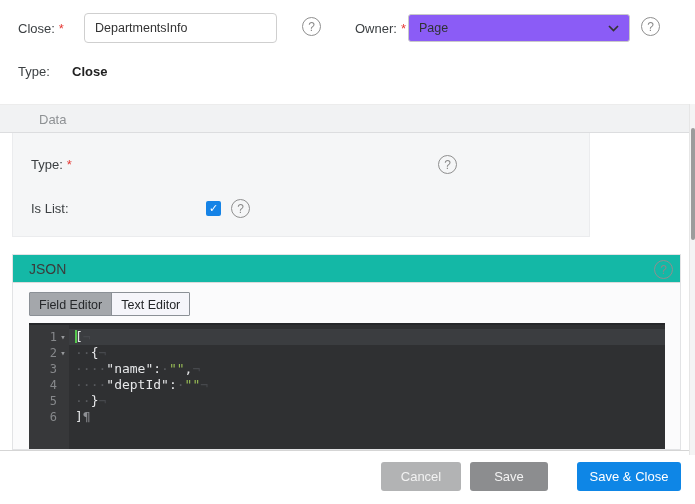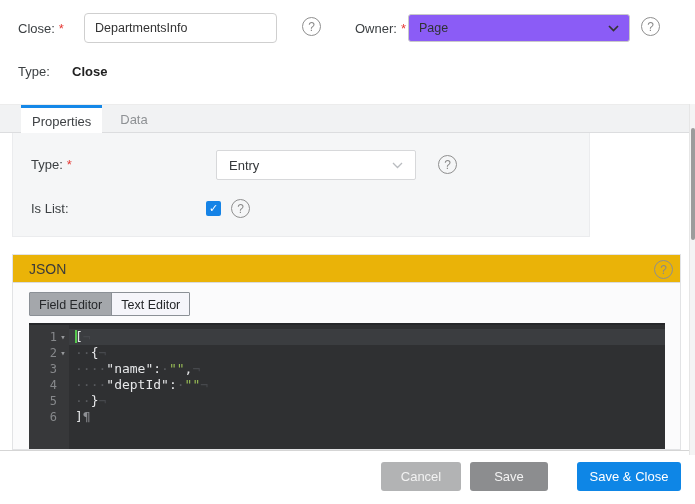--- a/index.html
+++ b/index.html
@@ -61,21 +61,21 @@
     background:#1583e6; border-radius:2px; color:#fff; font-size:11px;
     display:flex; align-items:center; justify-content:center; cursor:pointer;
   }
 
   
   .json-panel {
     position:absolute; left:12px; top:254px; width:669px; height:196px;
     background:#fbfbfc; border:1px solid #e2e3e5;
   }
   .json-header {
-    height:28px; background:#eab308; border-bottom:1px solid #dadbdc;
+    height:28px; background:#14b8a6; border-bottom:1px solid #dadbdc;
     display:flex; align-items:center; padding-left:16px;
     font-size:14px; color:#3b3b3b;
   }
   .json-help { top:5px; right:7px; left:auto; }
 
   .toggle {
     position:absolute; left:16px; top:37px; height:24px; display:flex;
     border:1px solid #8b9096; border-radius:1px; overflow:hidden; font-size:12.5px;
   }
   .seg { height:100%; display:flex; align-items:center; padding:12px 9px; cursor:pointer;
@@ -136,33 +136,26 @@
       <path d="M1 1l4.5 4.5L10 1" stroke="#333" stroke-width="1.7" fill="none"></path>
     </svg>
 </div>
 <div class="help-icon" style="left:641px; top:17px;">?</div>
 
 <div class="abs label" style="left:18px; top:64px;">Type:</div>
 <div class="abs bold-val" style="left:72px; top:64px;">Close</div>
 
 <div class="tab-strip">
     <div style="display:flex;">
-      <div class="tab active">Properties</div>
       <div class="tab">Data</div>
     </div>
   </div>
 
 <div class="props-panel">
   <div class="abs label" style="left:18px; top:24px;"><span>Type:</span><span class="req">*</span></div>
-  <div class="dropdown">
-    <span>Entry</span>
-    <svg class="chev" width="11" height="7" viewBox="0 0 11 7">
-        <path d="M1 1l4.5 4.5L10 1" stroke="#b9bcc0" stroke-width="1.3" fill="none"></path>
-      </svg>
-  </div>
   <div class="help-icon" style="left:425px; top:22px;">?</div>
 
   <div class="abs label" style="left:18px; top:68px;">Is List:</div>
   <div class="checkbox">
       <span>✓</span>
     </div>
   <div class="help-icon" style="left:218px; top:66px;">?</div>
 </div>
 
 <div class="json-panel">

